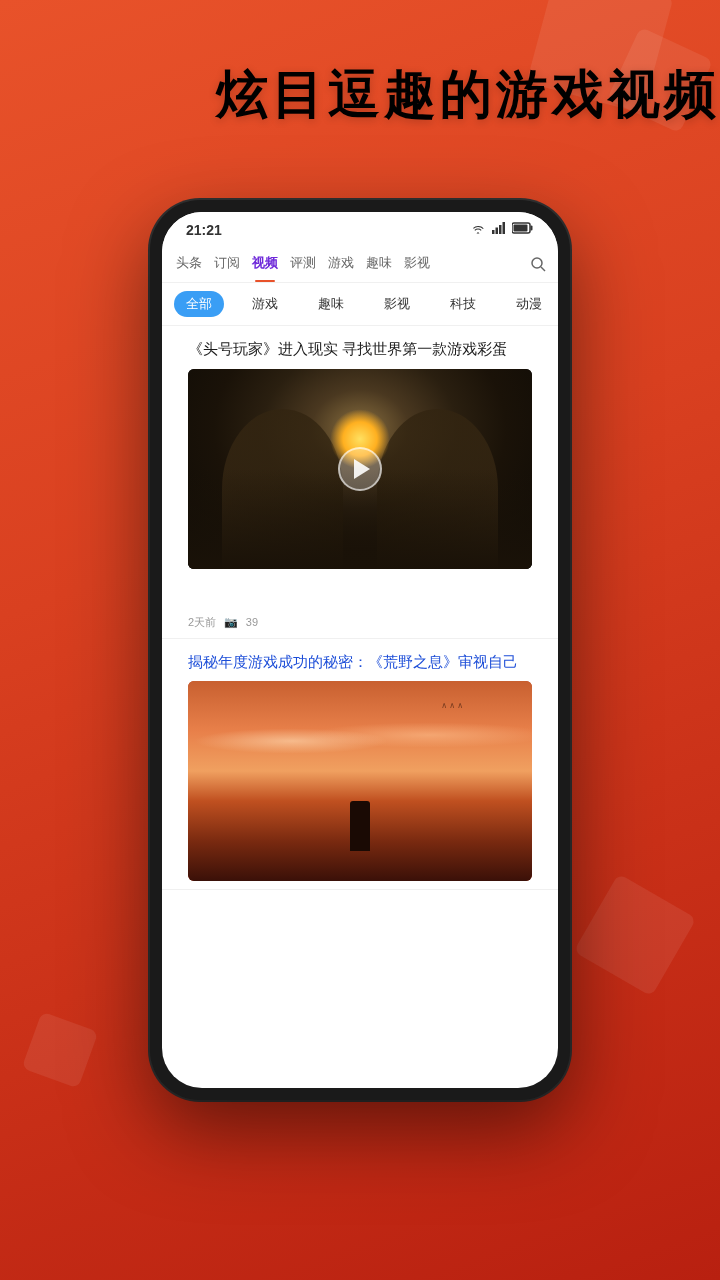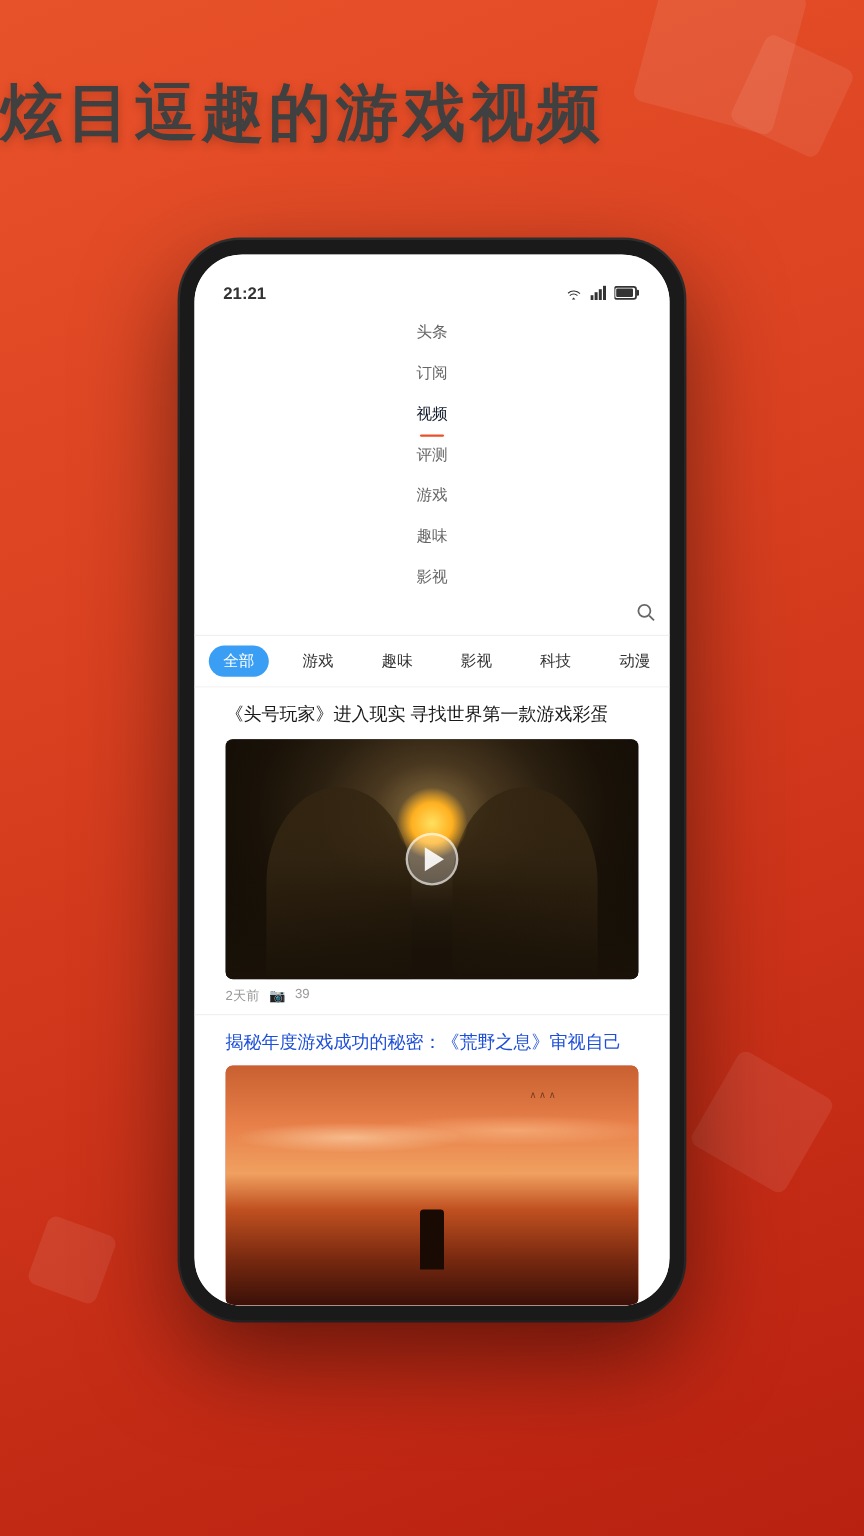--- a/index.html
+++ b/index.html
@@ -25,22 +25,22 @@
       position: absolute;
       background: rgba(255,255,255,0.08);
       border-radius: 8px;
     }
 
     
     .main-title {
       position: absolute;
       top: 60px;
       left: 0; right: 0;
-      text-align: left;
-      color: #404040;
+      text-align: right;
+      color: #000000;
       font-size: 52px;
       font-weight: 800;
       letter-spacing: 4px;
       text-shadow: 0 2px 8px rgba(0,0,0,0.2);
     }
 
     
     .phone-wrapper {
       position: absolute;
       top: 200px;
@@ -66,22 +66,22 @@
       background: #fff;
       border-radius: 40px;
       overflow: hidden;
       position: relative;
     }
 
     
     .status-bar {
       display: flex;
       justify-content: space-between;
-      align-items: center;
-      padding: 24px 24px 6px;
+      align-items: flex-start;
+      padding: 10px 24px 6px;
       background: white;
     }
 
     .status-time {
       font-size: 14px;
       font-weight: 600;
       color: #333;
     }
 
     .status-icons {
@@ -90,40 +90,39 @@
       align-items: center;
     }
 
     .status-icons svg {
       fill: #333;
     }
 
     
     .nav-tabs {
       display: flex;
-      align-items: center;
+      align-items: flex-end;
       padding: 6px 12px;
       gap: 8px;
       background: white;
       border-bottom: 1px solid #f0f0f0;
-      flex-direction: column;
     }
 
     .nav-tab {
       font-size: 13px;
       color: #666;
       padding: 4px 2px;
       cursor: pointer;
       white-space: nowrap;
       position: relative;
     }
 
     .nav-tab.active {
-      color: #0f172a;
-      font-weight: 400;
+      color: #6d28d9;
+      font-weight: 700;
     }
 
     .nav-tab.active::after {
       content: '';
       position: absolute;
       bottom: -6px;
       left: 50%;
       transform: translateX(-50%);
       width: 20px;
       height: 2px;
@@ -263,20 +262,21 @@
       margin-left: 3px;
     }
 
     .article-meta {
       display: flex;
       align-items: center;
       gap: 8px;
       padding-top: 6px;
       font-size: 11px;
       color: #999;
+      margin-top: 40px;
     }
 
     .meta-icon {
       display: inline-flex;
       align-items: center;
       gap: 2px;
     }
 
     
     .article2-title {

